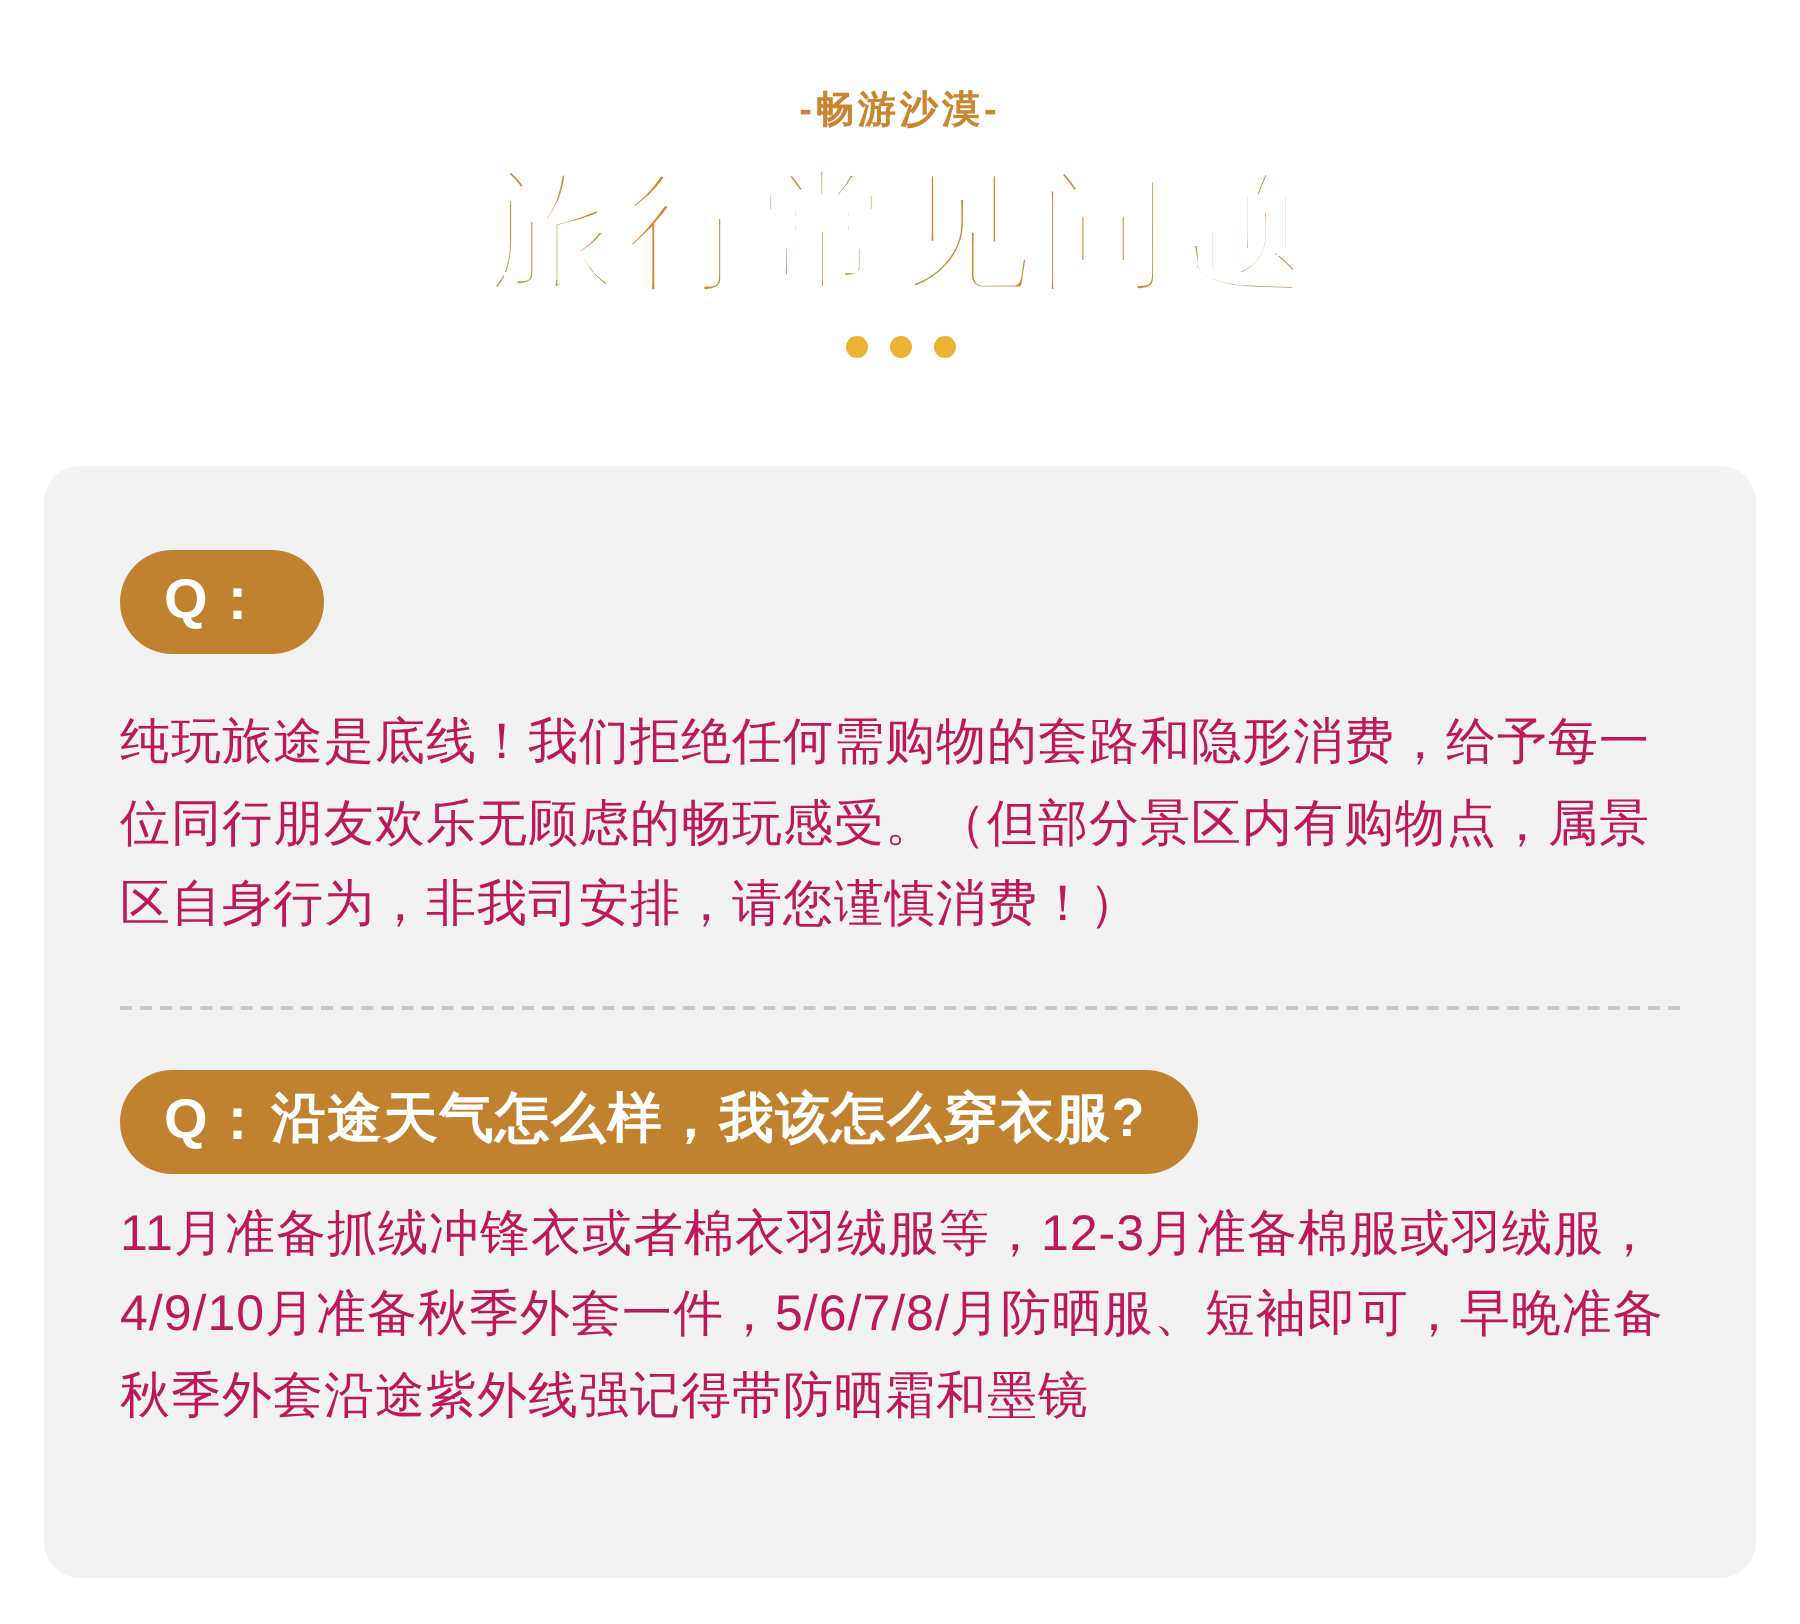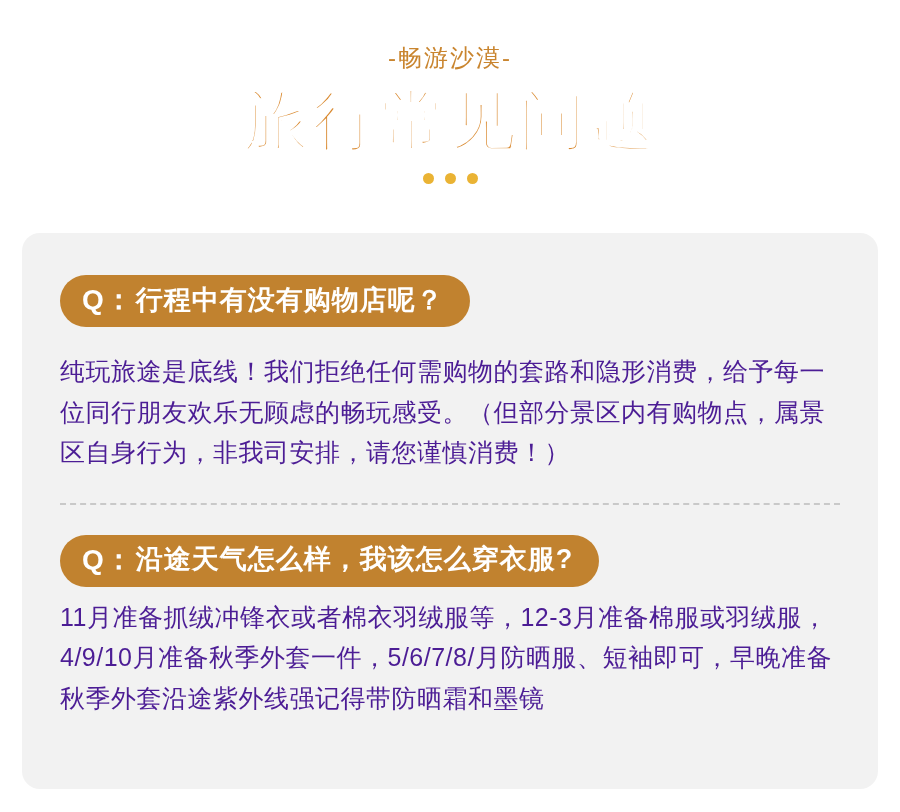--- a/index.html
+++ b/index.html
@@ -20,24 +20,24 @@
     background: #ffffff;
     box-sizing: border-box;
   }
 
   
   .header {
     padding-top: 46px;
     text-align: center;
   }
   .subtitle {
-    font-size: 24px;
+    font-size: 19px;
     color: #c9852f;
     letter-spacing: 2px;
-    font-weight: normal;
+    font-weight: bold;
     line-height: 1;
   }
   .main-title {
     margin-top: 16px;
     font-size: 66px;
     font-weight: bold;
     color: #d9882d;
     letter-spacing: 3px;
     line-height: 1.05;
     -webkit-text-stroke: 2px #ffffff;
@@ -87,21 +87,21 @@
     white-space: nowrap;
   }
   .q-pill .q-letter {
     font-size: 28px;
     font-weight: bold;
     margin-right: 2px;
   }
   .answer {
     margin-top: 24px;
     font-size: 25px;
-    color: #4c1d95;
+    color: #be185d;
     line-height: 1.62;
     letter-spacing: 0.5px;
   }
   .divider {
     margin-top: 30px;
     border-top: 2px dashed #c9c9c9;
     height: 0;
   }
   .qa-block.second {
     margin-top: 30px;
@@ -123,21 +123,20 @@
       <span class="dot"></span>
       <span class="dot"></span>
     </div>
   </div>
 
   <div class="faq-card">
 
     <div class="qa-block first">
       <div class="q-pill">
         <span class="q-letter">Q：</span>
-        <span>行程中有没有购物店呢？</span>
       </div>
       <div class="answer">纯玩旅途是底线！我们拒绝任何需购物的套路和隐形消费，给予每一位同行朋友欢乐无顾虑的畅玩感受。（但部分景区内有购物点，属景区自身行为，非我司安排，请您谨慎消费！）</div>
       <div class="divider"></div>
     </div>
 
     <div class="qa-block second">
       <div class="q-pill">
         <span class="q-letter">Q：</span>
         <span>沿途天气怎么样，我该怎么穿衣服?</span>
       </div>

